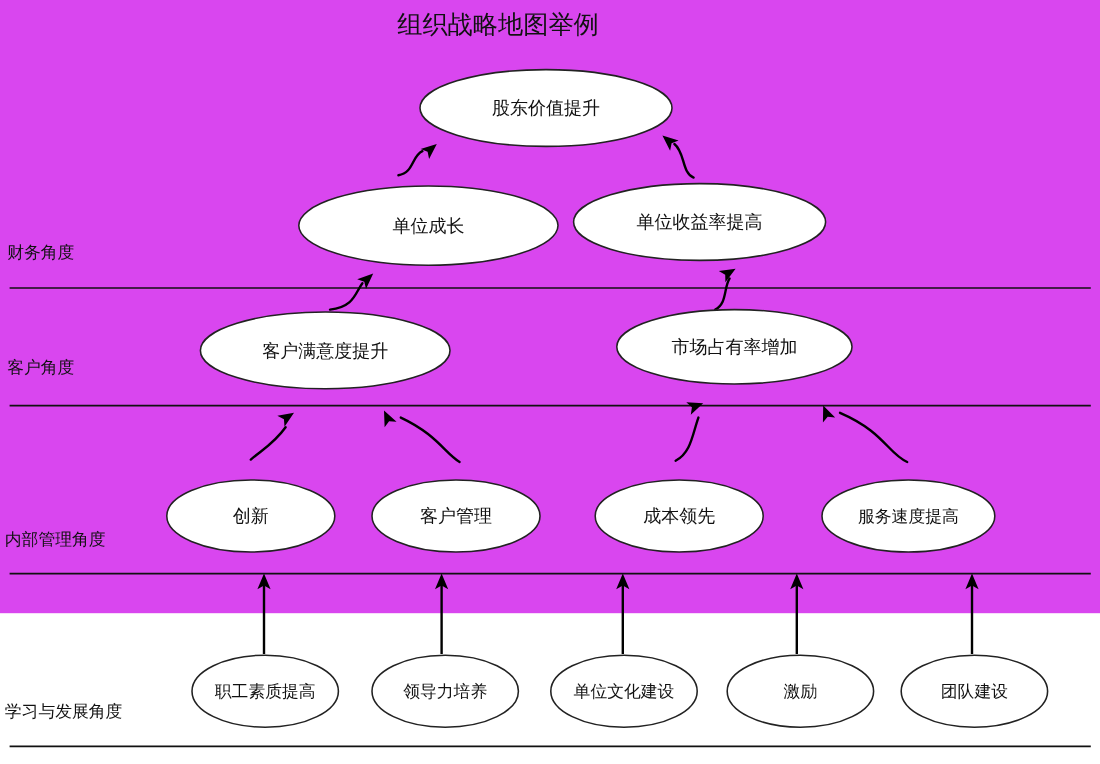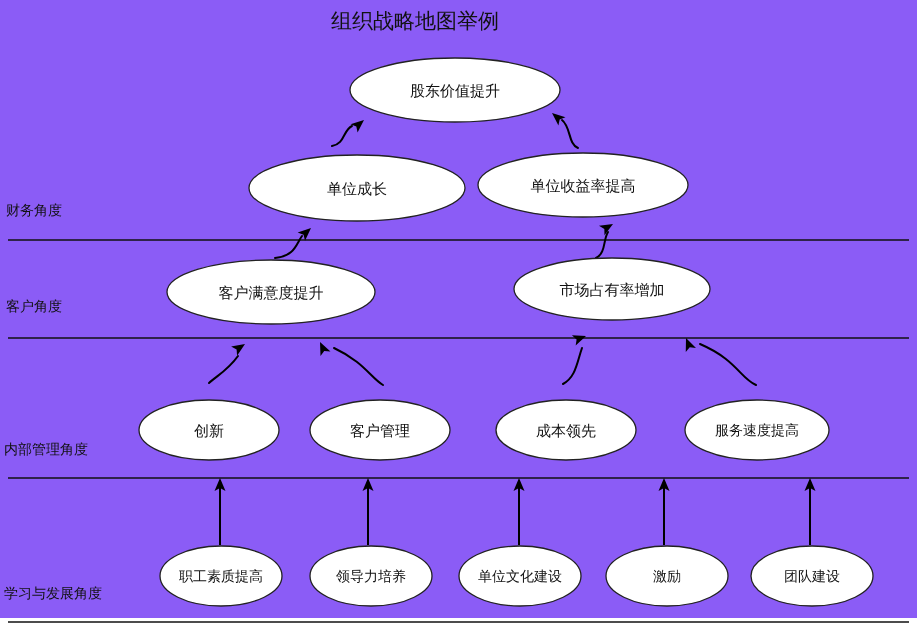--- a/index.html
+++ b/index.html
@@ -9,22 +9,22 @@
   }
   body {
     width: 917px;
     height: 637px;
     overflow: hidden;
     font-family: "DejaVu Sans", "Liberation Sans", sans-serif;
   }
   #canvas {
     position: relative;
     width: 917px;
-    height: 618px;
-    background: #8b5cf6;
+    height: 511px;
+    background: #d946ef;
   }
   #diagram-svg {
     position: absolute;
     top: 0;
     left: 0;
     width: 917px;
     height: 637px;
   }
   .diagram-title {
     font-size: 21px;

